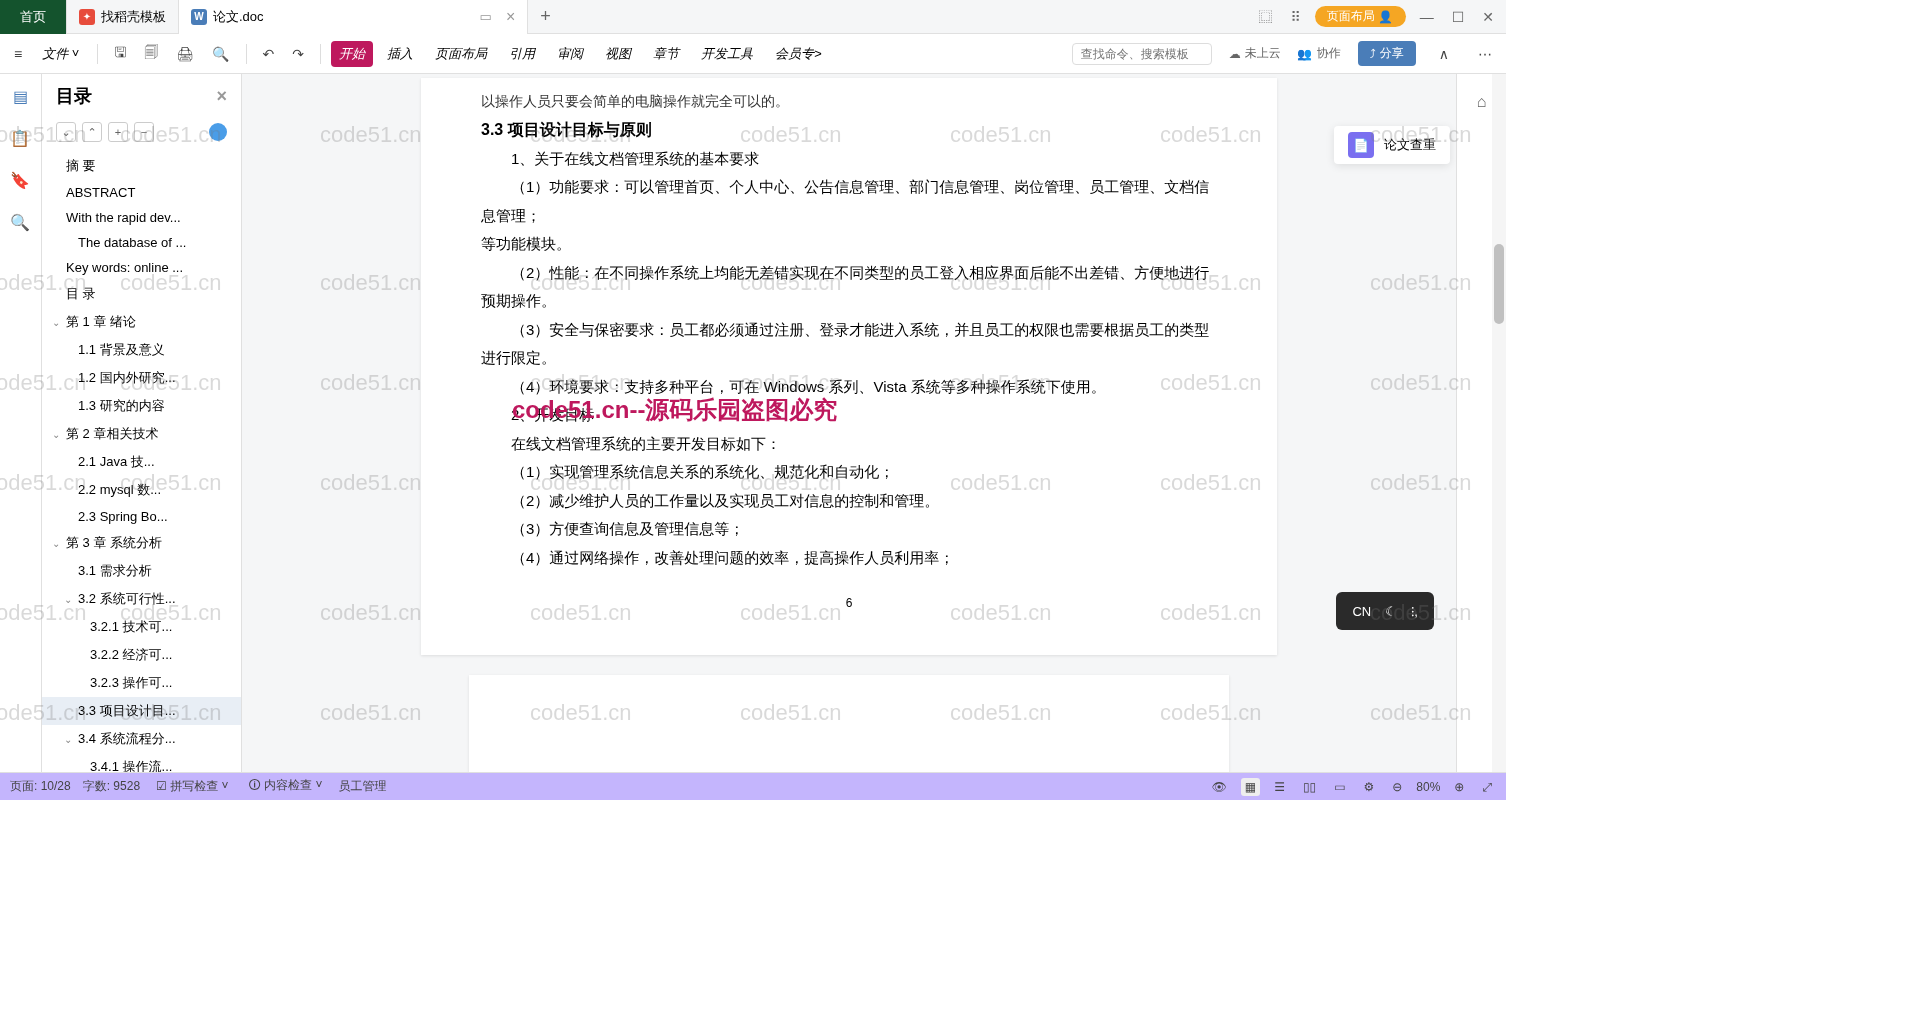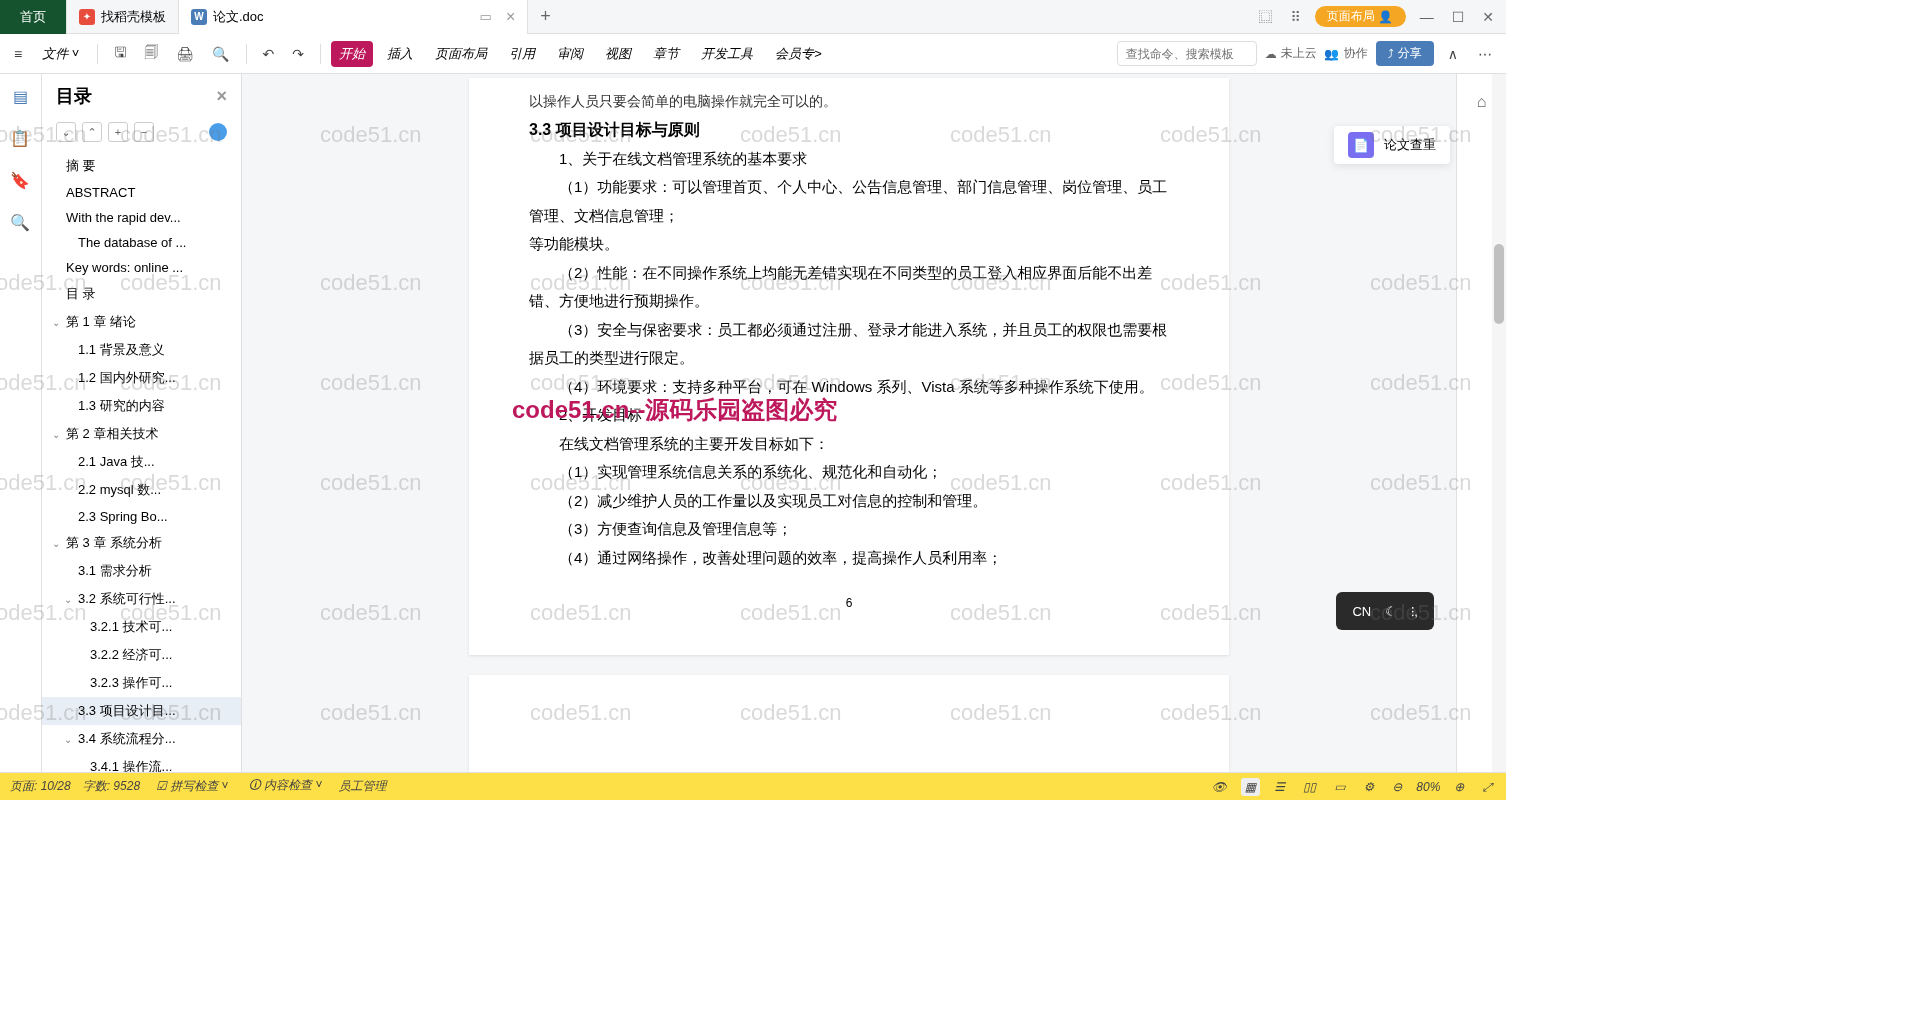--- a/index.html
+++ b/index.html
@@ -16,21 +16,21 @@
 .tab-add { padding: 0 12px; color: #666; font-size: 18px; }
 .tab-right { margin-left: auto; display: flex; align-items: center; gap: 10px; padding-right: 8px; }
 .login-btn { background: #f5a623; color: white; padding: 2px 12px; border-radius: 12px; font-size: 12px; display: flex; align-items: center; gap: 4px; }
 .win-ctrl { color: #666; font-size: 14px; padding: 4px; }
 
 .ribbon { height: 40px; display: flex; align-items: center; padding: 0 8px; gap: 6px; border-bottom: 1px solid #e0e0e0; background: #fff; }
 .rib-btn { padding: 4px 6px; color: #444; cursor: pointer; font-size: 14px; display: flex; align-items: center; }
 .rib-sep { width: 1px; height: 20px; background: #ddd; margin: 0 4px; }
 .rib-label { font-size: 13px; padding: 4px 8px; cursor: pointer; font-style: italic; }
 .rib-label.active { background: #be185d; color: white; border-radius: 4px; }
-.rib-right { margin-left: auto; display: flex; gap: 8px; }
+.rib-right { margin-left: auto; display: flex; align-items: center; gap: 17px; }
 .search-inp { border: 1px solid #ddd; border-radius: 4px; padding: 3px 8px; font-size: 12px; width: 140px; }
 .cloud-btn { font-size: 12px; color: #666; display: flex; align-items: center; gap: 4px; }
 .share-btn { background: #4a7db8; color: white; padding: 4px 12px; border-radius: 4px; font-size: 12px; display: flex; align-items: center; gap: 4px; }
 
 .main { display: flex; height: calc(100% - 74px - 28px); }
 .left-icons { width: 42px; border-right: 1px solid #e0e0e0; display: flex; flex-direction: column; align-items: center; padding-top: 10px; gap: 18px; }
 .li-btn { width: 24px; height: 24px; display: flex; align-items: center; justify-content: center; color: #666; cursor: pointer; }
 .li-btn.active { color: #4a7db8; }
 
 .outline { width: 200px; border-right: 1px solid #e0e0e0; overflow-y: auto; font-size: 13px; }
@@ -39,39 +39,39 @@
 .ot-btn { width: 20px; height: 20px; border: 1px solid #ccc; border-radius: 3px; display: flex; align-items: center; justify-content: center; font-size: 11px; color: #666; cursor: pointer; }
 .ot-circle { margin-left: auto; width: 18px; height: 18px; background: #4a9de8; border-radius: 50%; }
 .outline-list { padding: 6px 0; }
 .oi { padding: 5px 14px 5px 24px; cursor: pointer; white-space: nowrap; overflow: hidden; text-overflow: ellipsis; }
 .oi.l2 { padding-left: 36px; }
 .oi.l3 { padding-left: 48px; }
 .oi.sel { background: #e8eef5; }
 .oi .chev { display: inline-block; width: 10px; margin-left: -14px; margin-right: 4px; color: #888; font-size: 10px; }
 
 .doc-area { flex: 1; overflow: auto; background: #f5f6f7; position: relative; display: flex; justify-content: center; }
-.page { background: white; width: 760px; margin-top: 4px; padding: 10px 60px 40px; font-family: SimSun, serif; font-size: 15px; line-height: 1.9; position: relative; box-shadow: 0 1px 3px rgba(0,0,0,0.1); }
+.page { background: white; width: 856px; margin-top: 4px; padding: 10px 60px 40px; font-family: SimSun, serif; font-size: 15px; line-height: 1.9; position: relative; box-shadow: 0 1px 3px rgba(0,0,0,0.1); }
 .page .cut { color: #333; font-size: 14px; }
 .sec-title { font-weight: bold; font-size: 16px; }
 .para { text-indent: 2em; }
 .page-num { text-align: center; font-size: 12px; margin-top: 20px; }
 .next-page { background: white; width: 760px; margin-top: 20px; height: 120px; box-shadow: 0 1px 3px rgba(0,0,0,0.1); }
 .wm-big { position: absolute; color: #be185d; font-weight: bold; font-size: 24px; pointer-events: none; }
 .wm { position: absolute; color: rgba(120,120,120,0.28); font-size: 22px; pointer-events: none; }
 .doc-icons { position: absolute; left: 540px; top: 88px; display: flex; flex-direction: column; gap: 8px; }
 .di { width: 24px; height: 24px; color: #7aa3cc; }
 
 .right-rail { width: 50px; border-left: 1px solid #e0e0e0; display: flex; flex-direction: column; align-items: center; padding-top: 14px; gap: 14px; }
 .rr-btn { width: 28px; height: 28px; display: flex; align-items: center; justify-content: center; color: #666; }
 .rr-thesis { position: absolute; right: 56px; top: 126px; display: flex; align-items: center; gap: 10px; background: white; padding: 6px 14px; border-radius: 4px; box-shadow: 0 2px 8px rgba(0,0,0,0.1); font-size: 13px; }
 .rr-thesis .ico { background: #7a6ff0; color: white; width: 26px; height: 26px; border-radius: 4px; display: flex; align-items: center; justify-content: center; }
 
 .ime { position: absolute; right: 72px; bottom: 170px; background: #2a2a2a; color: white; padding: 10px 16px; border-radius: 6px; display: flex; align-items: center; gap: 14px; font-size: 13px; }
 
-.statusbar { position: absolute; bottom: 0; left: 0; right: 0; height: 28px; border-top: 1px solid #e0e0e0; display: flex; align-items: center; padding: 0 10px; gap: 12px; font-size: 12px; color: #444; background: #fde047; font-style: italic; }
+.statusbar { position: absolute; bottom: 0; left: 0; right: 0; height: 28px; border-top: 1px solid #e0e0e0; display: flex; align-items: center; padding: 0 10px; gap: 12px; font-size: 12px; color: #444; background: #c4b5fd; }
 .sb-right { margin-left: auto; display: flex; align-items: center; gap: 10px; }
 .sb-btn { padding: 2px 4px; cursor: pointer; }
 
 .scrollbar { position: absolute; right: 0; top: 74px; bottom: 28px; width: 14px; background: #f5f5f5; }
 .scroll-thumb { position: absolute; width: 10px; left: 2px; top: 170px; height: 80px; background: #c0c0c0; border-radius: 5px; }
 </style>
 </head>
 <body>
 
 <div class="tabbar">

